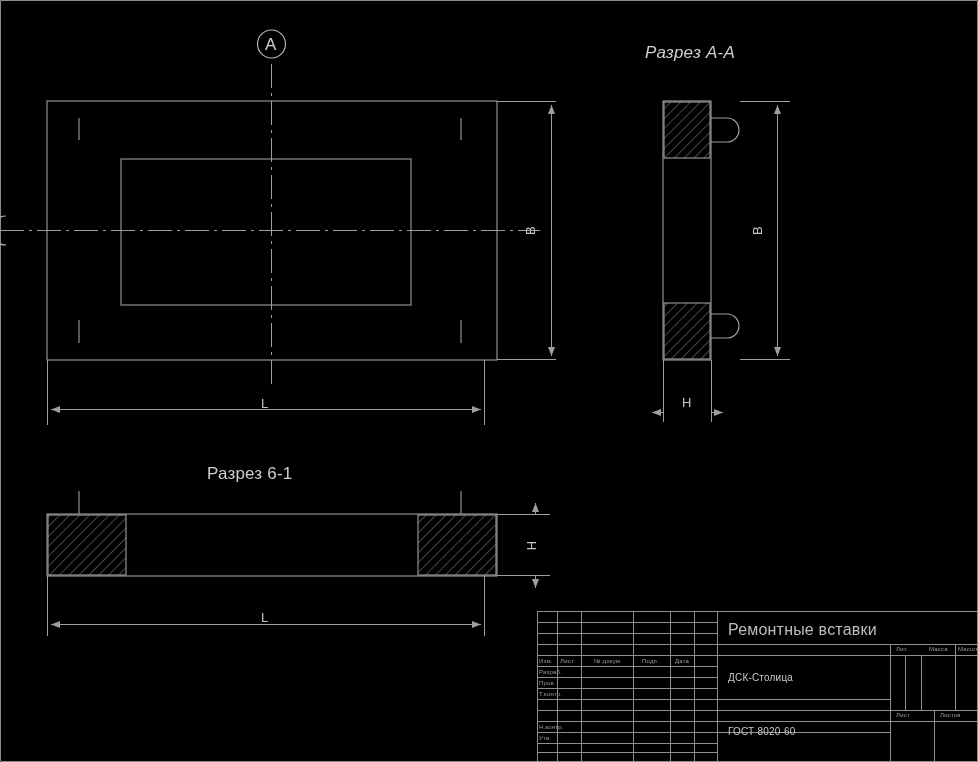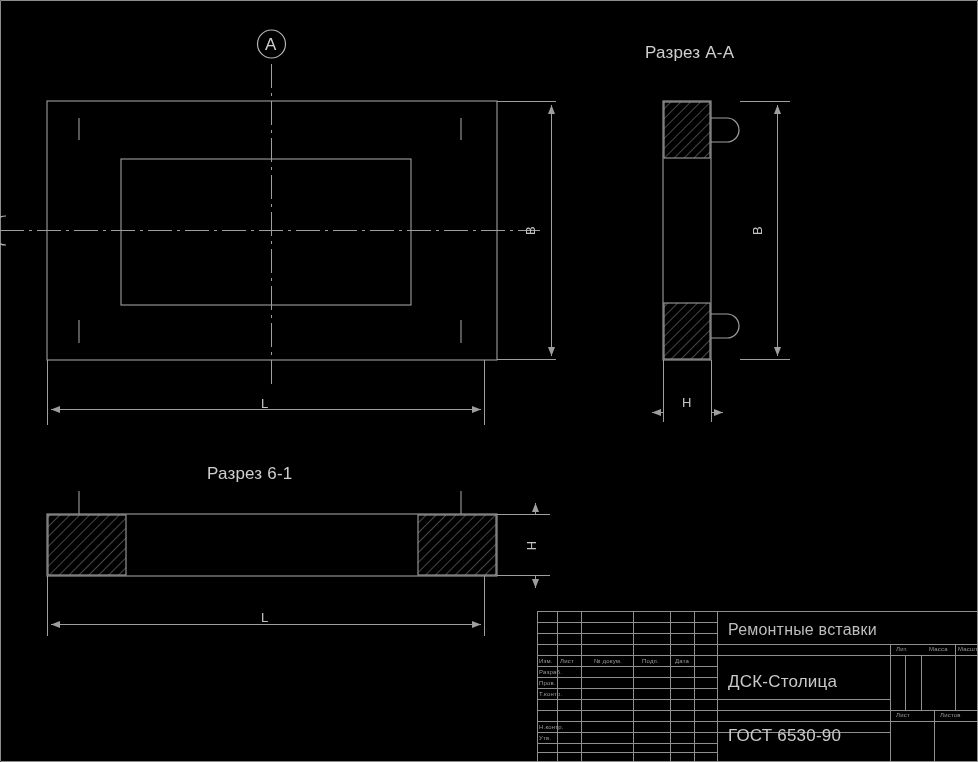--- a/index.html
+++ b/index.html
@@ -47,21 +47,21 @@
   }
   .lbl.tiny {
     font-size: 6px;
     color: #9a9a9a;
   }
   .lbl.stamp-title {
     font-size: 16px;
     color: #bdbdbd;
   }
   .lbl.stamp-mid {
-    font-size: 17px;
+    font-size: 10px;
     color: #c9c9c9;
   }
 </style>
 </head>
 <body>
 
 <div class="canvas">
 
   <svg class="drawing" viewBox="0 0 978 762">
     <defs>
@@ -215,31 +215,31 @@
       <line x1="955.5" y1="644.5" x2="955.5" y2="710.5"></line>
       <line x1="934.5" y1="710.5" x2="934.5" y2="761.5"></line>
     </g>
   </svg>
 
   <div class="lbl big" style="left:265px; top:35px;">A</div>
 
   <div class="lbl vert" style="left:526px; top:223px;">B</div>
   <div class="lbl" style="left:261px; top:396px;">L</div>
 
-  <div class="lbl big" style="left:645px; top:43px;">Разрез А-А</div>
+  <div class="lbl big" style="left:645px; top:43px;font-style:italic;">Разрез А-А</div>
   <div class="lbl vert" style="left:753px; top:223px;">B</div>
   <div class="lbl" style="left:682px; top:395px;">H</div>
 
   <div class="lbl big" style="left:207px; top:464px;">Разрез 6-1</div>
   <div class="lbl vert" style="left:527px; top:538px;">H</div>
   <div class="lbl" style="left:261px; top:610px;">L</div>
 
   <div class="lbl stamp-title" style="left:728px; top:621px;">Ремонтные вставки</div>
   <div class="lbl stamp-mid" style="left:728px; top:672px;">ДСК-Столица</div>
-  <div class="lbl stamp-mid" style="left:728px; top:726px;">ГОСТ 6530-90</div>
+  <div class="lbl stamp-mid" style="left:728px; top:726px;">ГОСТ 8020-60</div>
 
   <div class="lbl tiny" style="left:539px; top:658px;">Изм.</div>
   <div class="lbl tiny" style="left:560px; top:658px;">Лист</div>
   <div class="lbl tiny" style="left:594px; top:658px;">№ докум.</div>
   <div class="lbl tiny" style="left:642px; top:658px;">Подп.</div>
   <div class="lbl tiny" style="left:675px; top:658px;">Дата</div>
 
   <div class="lbl tiny" style="left:539px; top:669px;">Разраб.</div>
   <div class="lbl tiny" style="left:539px; top:680px;">Пров.</div>
   <div class="lbl tiny" style="left:539px; top:691px;">Т.контр.</div>

